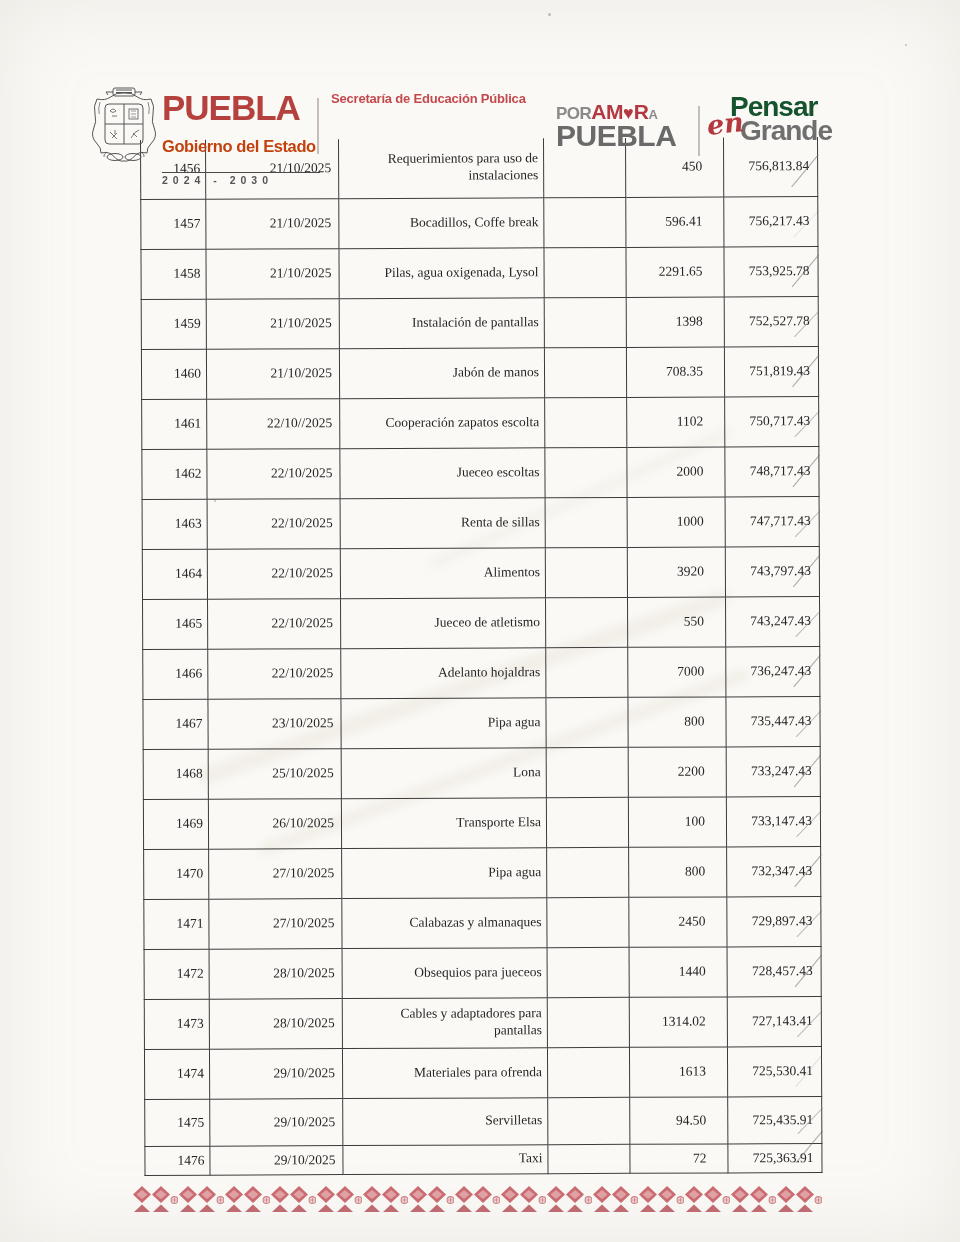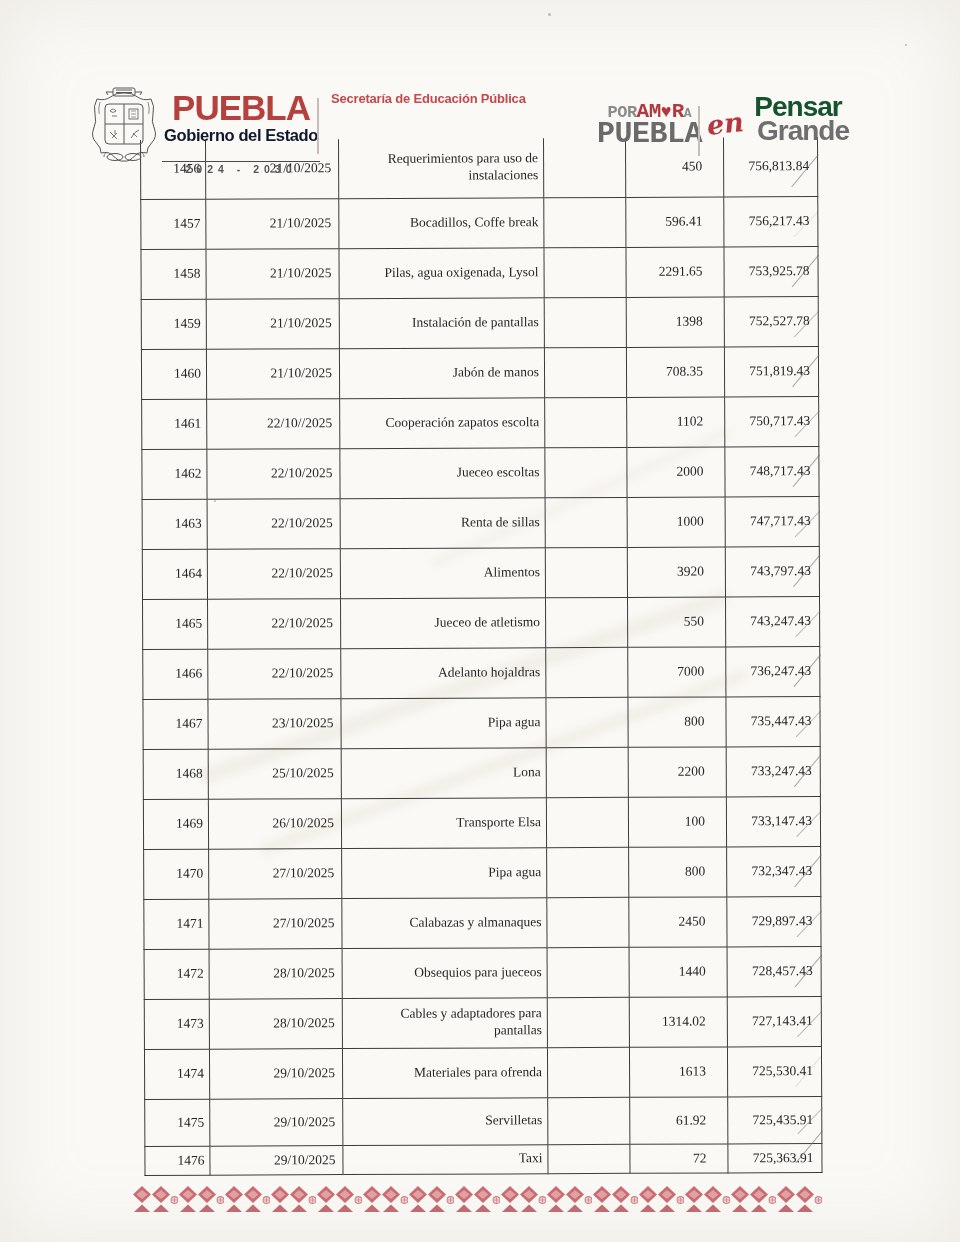--- a/index.html
+++ b/index.html
@@ -9,37 +9,37 @@
 
   
   .bleed{position:absolute;background:#ddd2c0;opacity:.28;filter:blur(5px);border-radius:12px;
          transform-origin:left center;pointer-events:none;}
   .bleed.b1{left:200px;top:770px;width:560px;height:16px;transform:rotate(-19deg);}
   .bleed.b2{left:260px;top:845px;width:520px;height:12px;transform:rotate(-20deg);}
   .bleed.b3{left:430px;top:560px;width:330px;height:10px;transform:rotate(-24deg);opacity:.2;}
   .speck{position:absolute;background:#9a948c;border-radius:50%;opacity:.6;}
 
   
-  .header{position:absolute;left:0;top:0;width:960px;height:175px;z-index:5;text-align:center;}
+  .header{position:absolute;left:0;top:0;width:960px;height:175px;z-index:5;}
   .escudo{position:absolute;left:88px;top:86px;}
   .vdiv{position:absolute;width:2px;background:#c7bcb8;}
   .vdiv.d1{left:317px;top:98px;height:56px;}
   .vdiv.d2{left:698px;top:106px;height:50px;}
 
   .gov-logo{position:absolute;left:162px;top:92px;width:158px;font-family:"Liberation Sans",sans-serif;}
   .gov-title{font-size:35px;font-weight:bold;letter-spacing:-1px;color:#b5413f;line-height:.9;}
-  .gov-sub{font-size:16.5px;font-weight:bold;color:#0f172a;letter-spacing:-.4px;margin-top:2px;}
+  .gov-sub{font-size:16.5px;font-weight:bold;color:#c2410c;letter-spacing:-.4px;margin-top:13px;}
   .gov-years{margin-top:16px;border-top:1.6px solid #4a4a4a;padding-top:1px;
              font-size:10.5px;font-weight:bold;color:#555;letter-spacing:5px;white-space:nowrap;}
 
   .edu-logo{position:absolute;left:331px;top:90px;font-family:"Liberation Sans",sans-serif;}
   .edu-title{font-size:38px;font-weight:bold;letter-spacing:-1px;color:#626262;line-height:.95;}
   .edu-sub{font-size:13px;font-weight:bold;color:#c4494d;margin-top:1px;letter-spacing:-.2px;}
 
-  .amor-logo{position:absolute;left:556px;top:102px;font-family:Liberation Mono, monospace;line-height:.92;margin-left:41px;}
+  .amor-logo{position:absolute;left:556px;top:102px;font-family:Liberation Sans, sans-serif;line-height:.92;}
   .amor-l1{white-space:nowrap;}
   .amor-por{font-size:17px;font-weight:bold;color:#8a8a8a;letter-spacing:-.5px;}
   .amor-amor{font-size:21px;font-weight:bold;color:#b3383f;letter-spacing:-.5px;}
   .amor-heart{font-size:18px;color:#b3383f;}
   .amor-a{font-size:13px;font-weight:bold;color:#8a8a8a;}
   .amor-l2{font-size:30px;font-weight:bold;color:#6a6a6a;letter-spacing:-.5px;margin-top:0;}
 
   .pensar-logo{position:absolute;left:716px;top:96px;width:150px;font-family:"Liberation Sans",sans-serif;line-height:.82;}
   .pensar-w1{font-size:28px;font-weight:bold;color:#14532d;letter-spacing:-1px;margin-left:14px;}
   .pensar-row{position:relative;margin-top:1px;}
@@ -302,21 +302,21 @@
       <td class="c-balance">
         <span class="bal-text">725,530.41</span>
         <span class="tick"></span>
       </td>
     </tr>
           <tr>
       <td class="c-id">1475</td>
       <td class="c-date">29/10/2025</td>
       <td class="c-desc">Servilletas</td>
       <td class="c-empty"></td>
-      <td class="c-amount">61.92</td>
+      <td class="c-amount">94.50</td>
       <td class="c-balance">
         <span class="bal-text">725,435.91</span>
         <span class="tick"></span>
       </td>
     </tr>
           <tr>
       <td class="c-id">1476</td>
       <td class="c-date">29/10/2025</td>
       <td class="c-desc">Taxi</td>
       <td class="c-empty"></td>

